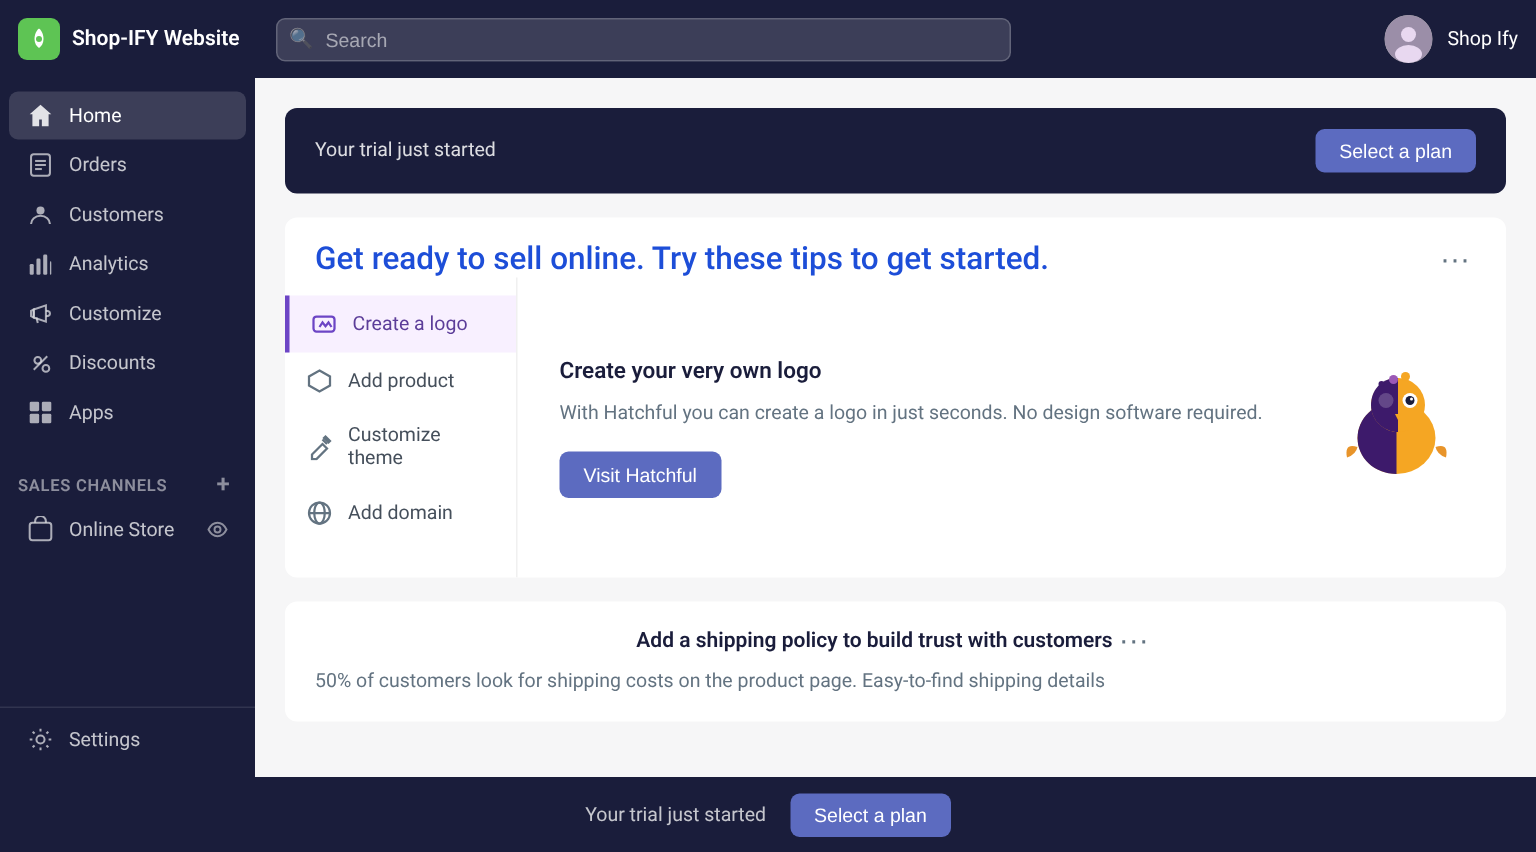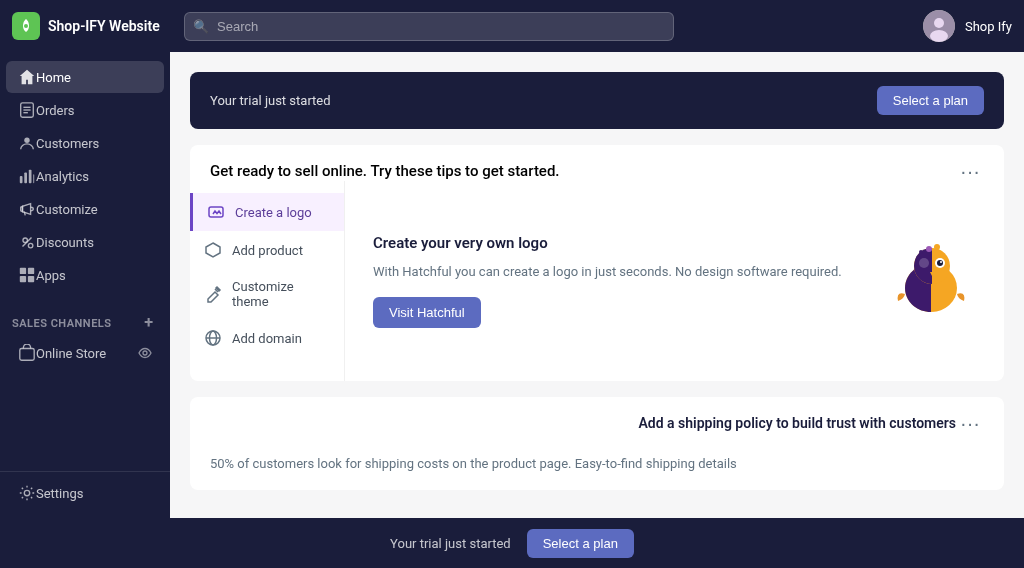--- a/index.html
+++ b/index.html
@@ -96,20 +96,21 @@
       flex-shrink: 0;
       display: flex;
       flex-direction: column;
       overflow-y: auto;
       padding-bottom: 8px;
     }
     .sidebar-nav { padding: 8px 0; }
     .sidebar-item {
       display: flex;
       align-items: center;
+      gap: 10px;
       padding: 7px 12px;
       color: rgba(255,255,255,0.75);
       font-size: 13px;
       cursor: pointer;
       border-radius: 6px;
       margin: 1px 6px;
       transition: background 0.15s;
     }
     .sidebar-item.active { background: rgba(255,255,255,0.15); color: white; }
     .sidebar-item-icon { width: 18px; height: 18px; flex-shrink: 0; opacity: 0.85; }
@@ -179,23 +180,23 @@
       margin-bottom: 16px;
       overflow: hidden;
     }
     .tips-card-header {
       display: flex;
       align-items: center;
       justify-content: space-between;
       padding: 16px 20px 0;
     }
     .tips-card-title {
-      font-size: 15px;
+      font-size: 21px;
       font-weight: 500;
-      color: #000000;
+      color: #1d4ed8;
     }
     .more-btn {
       background: none;
       border: none;
       cursor: pointer;
       color: #637381;
       font-size: 20px;
       line-height: 1;
       padding: 0 4px;
     }
@@ -266,22 +267,22 @@
     
     .shipping-card {
       background: white;
       border-radius: 8px;
       padding: 16px 20px;
       margin-bottom: 16px;
     }
     .shipping-card-header {
       display: flex;
       align-items: center;
-      justify-content: flex-end;
-      margin-bottom: 21px;
+      justify-content: center;
+      margin-bottom: 8px;
     }
     .shipping-card-title {
       font-size: 14px;
       font-weight: 600;
       color: #1a1d3b;
     }
     .shipping-card-desc {
       font-size: 13px;
       color: #637381;
       line-height: 1.5;

